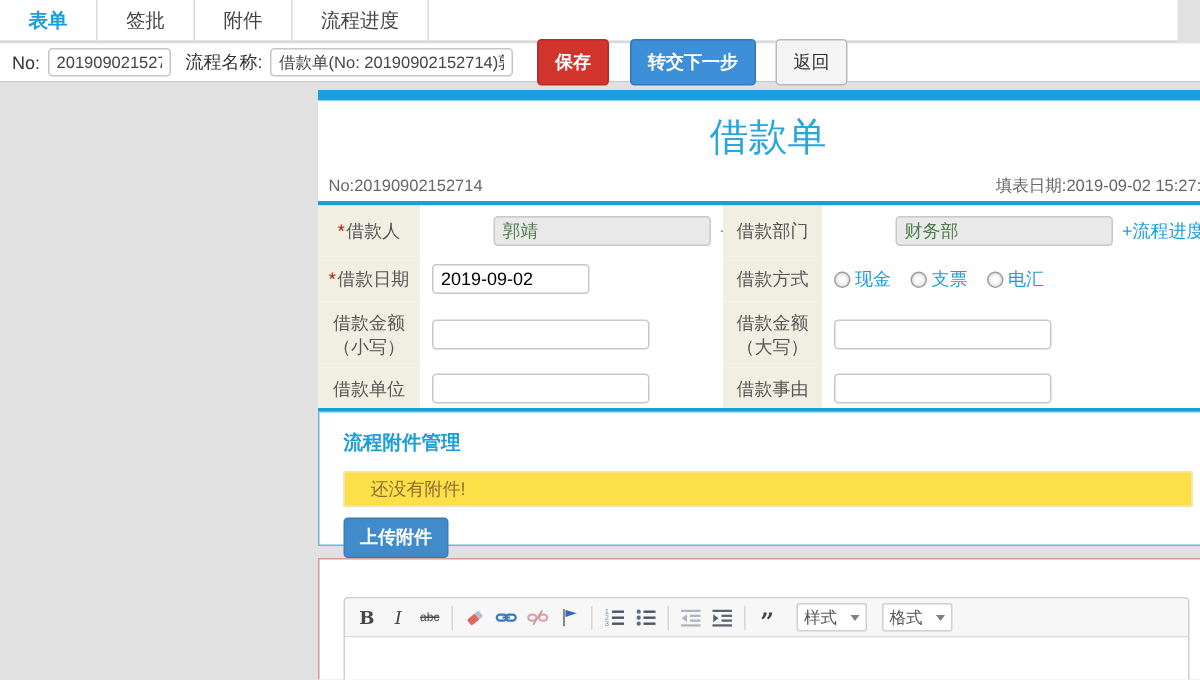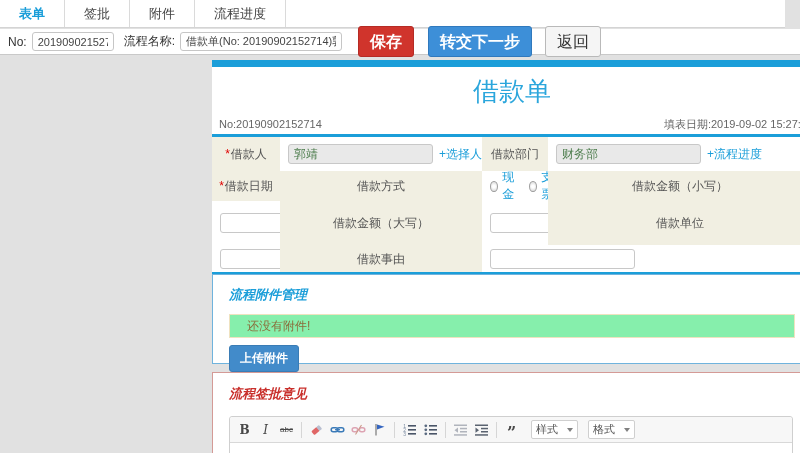--- a/index.html
+++ b/index.html
@@ -15,21 +15,21 @@
   .tab { line-height:28px; padding:0 19px; font-size:13px; color:#444;
     border-right:1px solid #dadada; cursor:pointer; white-space:nowrap; }
   .tab.active { color:#1b9ed9; font-weight:bold; }
   
   .toolbar { position:absolute; top:29px; left:0; right:0; height:26px;
     background:#fff; border-bottom:1px solid #c9c9c9; display:flex;
     align-items:center; padding-left:8px; font-size:12px; color:#333; }
   .tb-label { margin-right:5px; white-space:nowrap; }
   .tb-input { height:19px; border:1px solid #c6c6c6; border-radius:3px;
     font-size:11px; padding:0 5px; color:#444; font-family:inherit; }
-  .btn { height:31px; font-size:16px; border-radius:3px; border:1px solid transparent;
+  .btn { height:31px; font-size:12px; border-radius:3px; border:1px solid transparent;
     padding:0 11px; cursor:pointer; font-family:inherit; line-height:19px; }
   .btn-save { background:#d0342c; border-color:#b52b25; color:#fff; font-weight:bold; margin-left:16px; }
   .btn-next { background:#3d8fd8; border-color:#3079bd; color:#fff; font-weight:bold; margin-left:14px; }
   .btn-back { background:#f5f5f5; border-color:#b9b9b9; color:#333; margin-left:13px; }
   
   .panel { position:absolute; left:212px; width:600px; background:#fff; }
   #form-panel { top:60px; }
   .bluebar { height:7px; background:#1b9ed9; }
   .form-title { text-align:center; font-size:26px; color:#2ba6dc; padding:7px 0 6px; }
   .no-date-row { position:relative; height:19px; line-height:19px; font-size:11px;
@@ -37,33 +37,33 @@
   .date-text { position:absolute; right:5px; top:0; white-space:nowrap; }
   .blue-underline { height:3px; background:#1b9ed9; }
   .fields { display:grid; grid-template-columns:68px 202px 66px 1fr;
     grid-template-rows:34px 30px 44px 27px; }
   .lbl { background:#f1efe2; display:flex; align-items:center; justify-content:center;
     text-align:center; font-size:12px; color:#555; padding:0 3px; line-height:16px; }
   .val { background:#fff; display:flex; align-items:center; padding-left:8px; gap:6px; }
   .req { color:#e00000; margin-right:1px; }
   .f-input { height:20px; border:1px solid #c8c8c8; border-radius:3px; font-size:12px;
     padding:0 5px; width:145px; font-family:inherit; }
-  .f-input.ro { background:#e9e9e9; color:#4d7d4d; }
+  .f-input.ro { background:#e9e9e9; color:#4d7d4d;margin-left:41px; }
   .f-input.date { width:105px; }
   .sel-link { font-size:12px; color:#1b9ed9; text-decoration:none; white-space:nowrap; }
   .radio-opt { display:flex; align-items:center; gap:3px; margin-right:7px; cursor:pointer; }
   .radio-circle { width:11px; height:11px; border-radius:50%; border:1px solid #9e9e9e;
     background:radial-gradient(circle,#ffffff 25%,#d2d2d2 100%); }
   .radio-label { font-size:12px; color:#1b9ed9;text-align:center; }
   .bluebar-bottom { height:6px; background:#1b9ed9; }
   
   #attach-panel { top:274px; height:90px; border:1px solid #6fb3dd; padding:11px 16px; }
-  .sec-heading { font-size:13px; font-weight:bold;font-style:italic; }
+  .sec-heading { font-size:13px; font-weight:bold; }
   #attach-panel .sec-heading { color:#1b9ed9; }
-  .alert-box { margin-top:10px; height:24px; line-height:22px; background:#86efac;
+  .alert-box { margin-top:10px; height:24px; line-height:22px; background:#fde047;
     border:1px solid #efe2c0; color:#8a6d3b; font-size:12px; padding-left:17px; }
   .btn-upload { margin-top:7px; display:inline-block; background:#428bca;
     border:1px solid #3a7cb5; color:#fff; font-size:12px; font-weight:bold;
     padding:4px 10px; border-radius:3px; cursor:pointer; }
   
   #approve-panel { top:372px; height:120px; border:1px solid #d49a96; padding:12px 16px; }
   #approve-panel .sec-heading { color:#c9302c; }
   .editor { margin-top:13px; border:1px solid #cfcfcf; border-radius:3px; width:564px; }
   .ed-toolbar { height:26px; background:#f7f7f7; border-bottom:1px solid #d8d8d8;
     display:flex; align-items:center; padding:0 5px; gap:2px;
@@ -122,20 +122,23 @@
     </div>
     <div class="lbl">借款部门</div>
     <div class="val">
       <input class="f-input ro" readonly="" value="财务部" style="">
       <a href="#" class="sel-link">+流程进度</a>
     </div>
 
     <div class="lbl">
       <span><span class="req">*</span><span>借款日期</span></span>
     </div>
+    <div class="val">
+      <input class="f-input date" value="2019-09-02" style="">
+    </div>
     <div class="lbl">借款方式</div>
     <div class="val">
       <span class="radio-opt">
         <span class="radio-circle"></span>
         <span class="radio-label">现金</span>
       </span>
       <span class="radio-opt">
         <span class="radio-circle"></span>
         <span class="radio-label">支票</span>
       </span>
@@ -166,21 +169,20 @@
   <div class="bluebar-bottom"></div>
 </div>
 
 <div class="panel" id="attach-panel">
   <div class="sec-heading">流程附件管理</div>
   <div class="alert-box">还没有附件!</div>
   <span class="btn-upload">上传附件</span>
 </div>
 
 <div class="panel" id="approve-panel">
-  <div class="sec-heading">流程签批意见</div>
   <div class="editor">
     <div class="ed-toolbar">
       <span class="ed-btn ed-b">B</span>
       <span class="ed-btn ed-i">I</span>
       <span class="ed-btn ed-strike">abc</span>
       <span class="ed-sep"></span>
       <span class="ed-btn">
         <svg width="15" height="15">
             <g transform="rotate(-40 7 8)">
               <rect x="2.5" y="6" width="7" height="5" rx="1" fill="#e06666"></rect>

